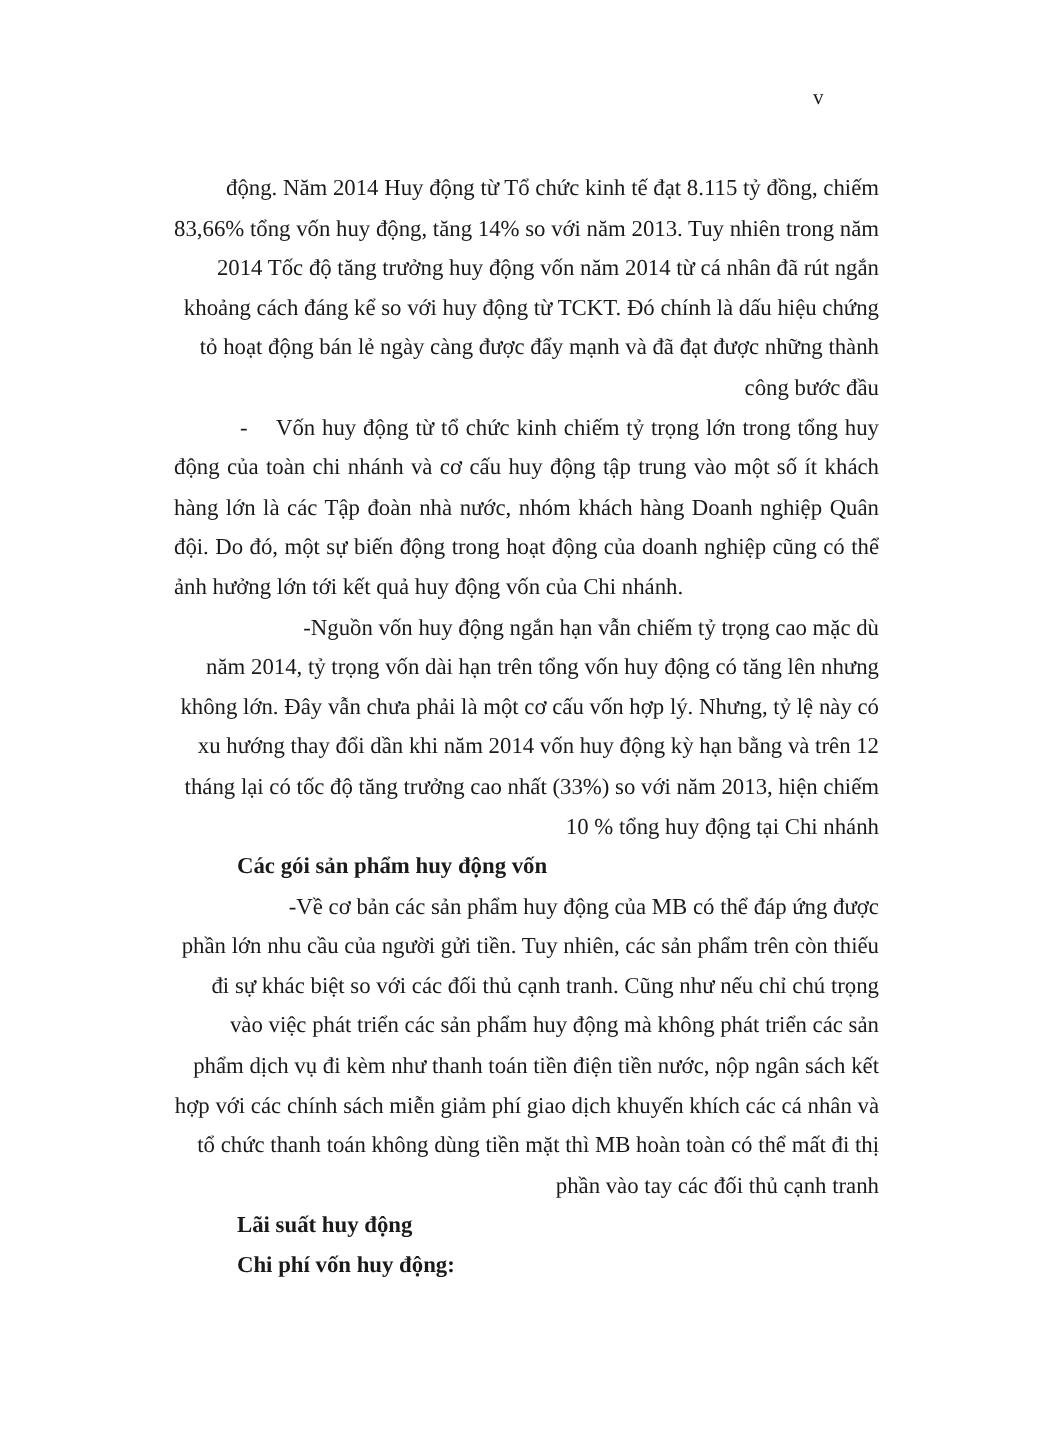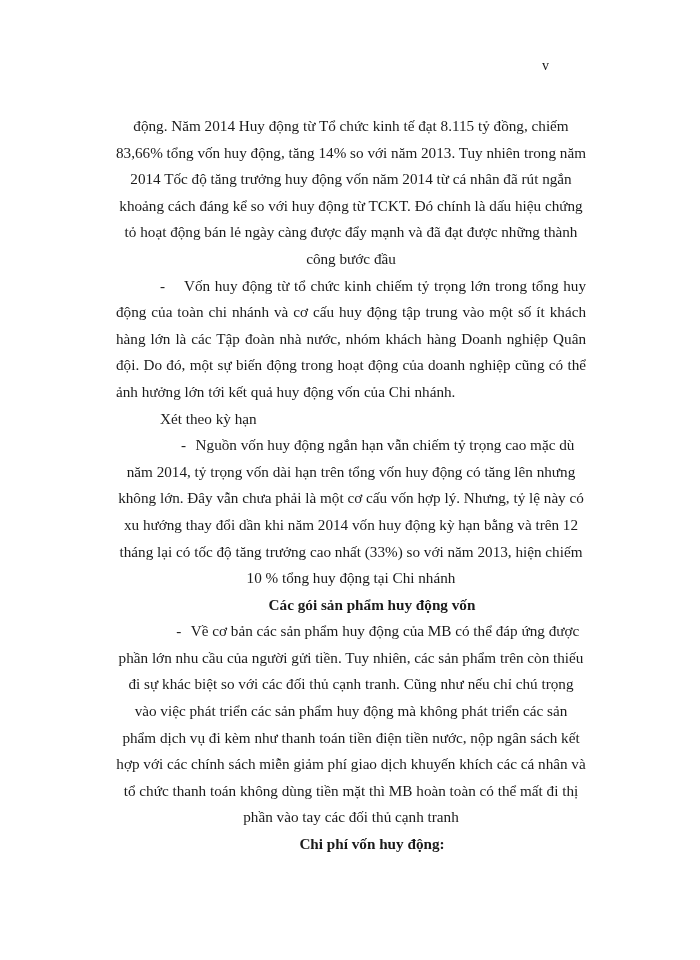--- a/index.html
+++ b/index.html
@@ -2,40 +2,40 @@
 <html><head>
 <meta charset="utf-8">
 <style>
   html, body { margin: 0; padding: 0; background: #ffffff; }
   body { width: 700px; height: 960px; position: relative; overflow: hidden;
          font-family: "Liberation Serif", "DejaVu Serif", serif; color: #1a1a1a; }
   .page-num { position: absolute; left: 542px; top: 58px; font-size: 14px; }
   .body-text { position: absolute; left: 116px; top: 113px; width: 470px;
                font-size: 15.2px; line-height: 26.6px; }
   .p { margin: 0; text-align: justify; }
-  .p.last-left { text-align: center; }
+  .p.last-left { text-align: right; }
   .indent { text-indent: 44px; }
   .bullet { text-indent: 44px; }
   .bullet .dash { display: inline-block; text-indent: 0; width: 24px; }
-  .heading { margin: 0; padding-left: 42px; font-weight: bold; text-align: center; }
+  .heading { margin: 0; padding-left: 42px; font-weight: bold; }
 </style>
 </head>
 <body>
 
 <div class="page-num">v</div>
 
 <div class="body-text">
   <p class="p last-left">động. Năm 2014 Huy động từ Tổ chức kinh tế đạt 8.115 tỷ đồng, chiếm 83,66% tổng vốn huy động, tăng 14% so với năm 2013. Tuy nhiên trong năm 2014 Tốc độ tăng trưởng huy động vốn năm 2014 từ cá nhân đã rút ngắn khoảng cách đáng kể so với huy động từ TCKT.  Đó chính là dấu hiệu chứng tỏ hoạt động bán lẻ ngày càng được đẩy mạnh và đã đạt được những thành công bước đầu</p>
 
   <p class="p bullet"><span class="dash">-</span><span>Vốn huy động từ tổ chức kinh chiếm tỷ trọng lớn trong tổng huy động của toàn chi nhánh và cơ cấu huy động tập trung vào một số ít khách hàng lớn là các Tập đoàn nhà nước, nhóm khách hàng Doanh nghiệp Quân đội. Do đó, một sự biến động trong hoạt động của doanh nghiệp cũng có thể ảnh hưởng lớn tới kết quả huy động vốn của Chi nhánh.</span></p>
 
-  <p class="p indent">Xét theo kỳ hạn</p>
 
   <p class="p bullet last-left"><span class="dash">-</span><span>Nguồn vốn huy động ngắn hạn vẫn chiếm tỷ trọng cao mặc dù năm 2014, tỷ trọng vốn dài hạn trên tổng vốn huy động có tăng lên nhưng không lớn. Đây vẫn chưa phải là một cơ cấu vốn hợp lý. Nhưng, tỷ lệ này có xu hướng thay đổi dần khi năm 2014 vốn huy động kỳ hạn bằng và trên 12 tháng lại có tốc độ tăng trưởng cao nhất (33%) so với năm 2013, hiện chiếm 10 % tổng huy động tại Chi nhánh</span></p>
 
   <p class="heading">Các gói sản phẩm huy động vốn</p>
 
   <p class="p bullet last-left"><span class="dash">-</span><span>Về cơ bản các sản phẩm huy động của MB có thể đáp ứng được phần lớn nhu cầu của người gửi tiền. Tuy nhiên, các sản phẩm trên còn thiếu đi sự khác biệt so với các đối thủ cạnh tranh. Cũng như nếu chỉ chú trọng vào việc phát triển các sản phẩm huy động mà không phát triển các sản phẩm dịch vụ đi kèm như thanh toán tiền điện tiền nước, nộp ngân sách kết hợp với các chính sách miễn giảm phí giao dịch khuyến khích các cá nhân và tổ chức thanh toán không dùng tiền mặt thì MB hoàn toàn có thể mất đi thị phần vào tay các đối thủ cạnh tranh</span></p>
 
+  <p class="heading">Lãi suất huy động</p>
 
 
   <p class="heading">Chi phí vốn huy động:</p>
 </div>
 
 </body></html>

